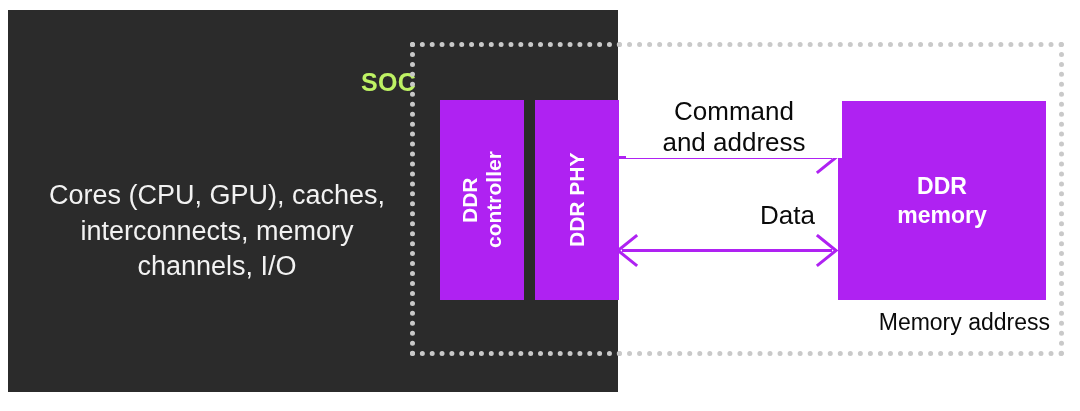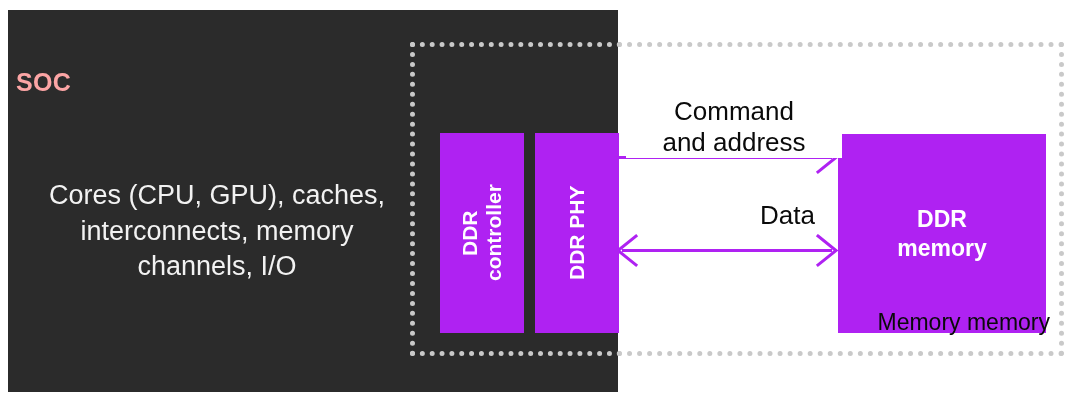--- a/index.html
+++ b/index.html
@@ -29,22 +29,22 @@
     width: 610px;
     height: 382px;
     background: #2b2b2b;
   }
 
   .soc-title {
     position: absolute;
     left: 8px;
     top: 60px;
     width: 400px;
-    text-align: left;
-    color: #fca5a5;
+    text-align: right;
+    color: #bef264;
     font-size: 25px;
     font-weight: bold;
     letter-spacing: 0.3px;
     line-height: 1;
   }
 
   .soc-body {
     position: absolute;
     left: 14px;
     top: 168px;
@@ -76,21 +76,20 @@
     top: 42px;
     width: 447px;
     height: 314px;
     border-left: none;
   }
 
   
   .purple-box {
     position: absolute;
     background: #af22f2;
-    margin-top: 33px;
   }
   .ddr-controller {
     left: 440px;
     top: 100px;
     width: 84px;
     height: 200px;
   }
   .ddr-phy {
     left: 535px;
     top: 100px;
@@ -228,15 +227,15 @@
       <polyline points="818,236 836,250.5 818,265" fill="none" stroke="#af22f2" stroke-width="3" stroke-linecap="square" stroke-linejoin="miter"></polyline>
       <polyline points="636,236 618,250.5 636,265" fill="none" stroke="#af22f2" stroke-width="3" stroke-linecap="square" stroke-linejoin="miter"></polyline>
     </g>
   </svg>
 
   <div class="arrow-label label-command">Command
 and address</div>
 
   <div class="arrow-label label-data">Data</div>
 
-  <div class="channel-caption">Memory memory</div>
+  <div class="channel-caption">Memory address</div>
 
 </div>
 
 </body></html>

